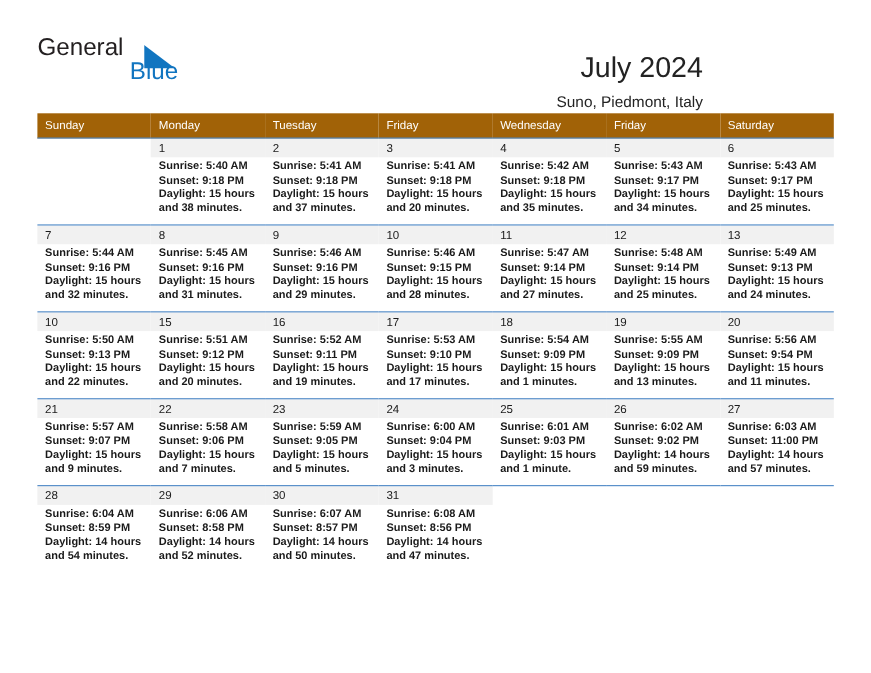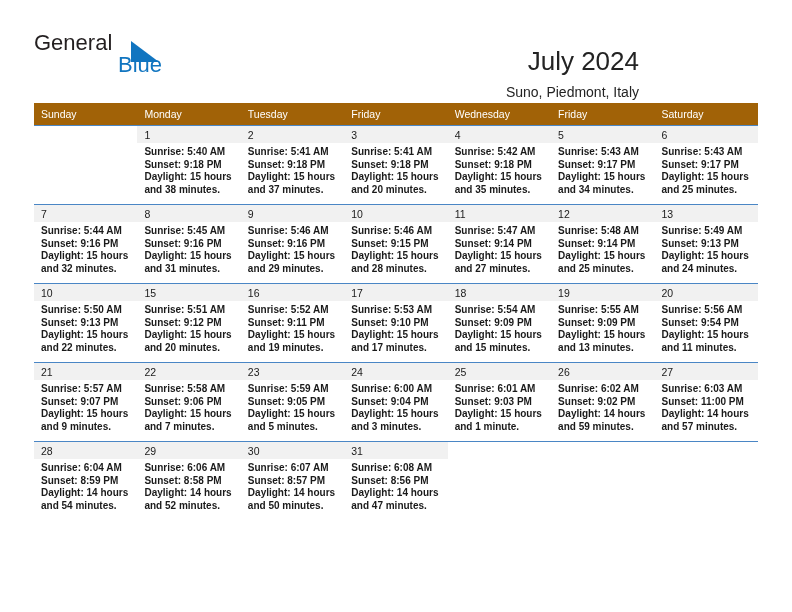--- a/index.html
+++ b/index.html
@@ -384,21 +384,21 @@
               </div>
             </div>
           </td>
           <td>
             <div class="cell-inner">
               <div class="daynum-band">18</div>
               <div class="details">
                 <div>Sunrise: 5:54 AM</div>
                 <div>Sunset: 9:09 PM</div>
                 <div>Daylight: 15 hours</div>
-                <div>and 15 minutes.</div>
+                <div>and 1 minutes.</div>
               </div>
             </div>
           </td>
           <td>
             <div class="cell-inner">
               <div class="daynum-band">19</div>
               <div class="details">
                 <div>Sunrise: 5:55 AM</div>
                 <div>Sunset: 9:09 PM</div>
                 <div>Daylight: 15 hours</div>

